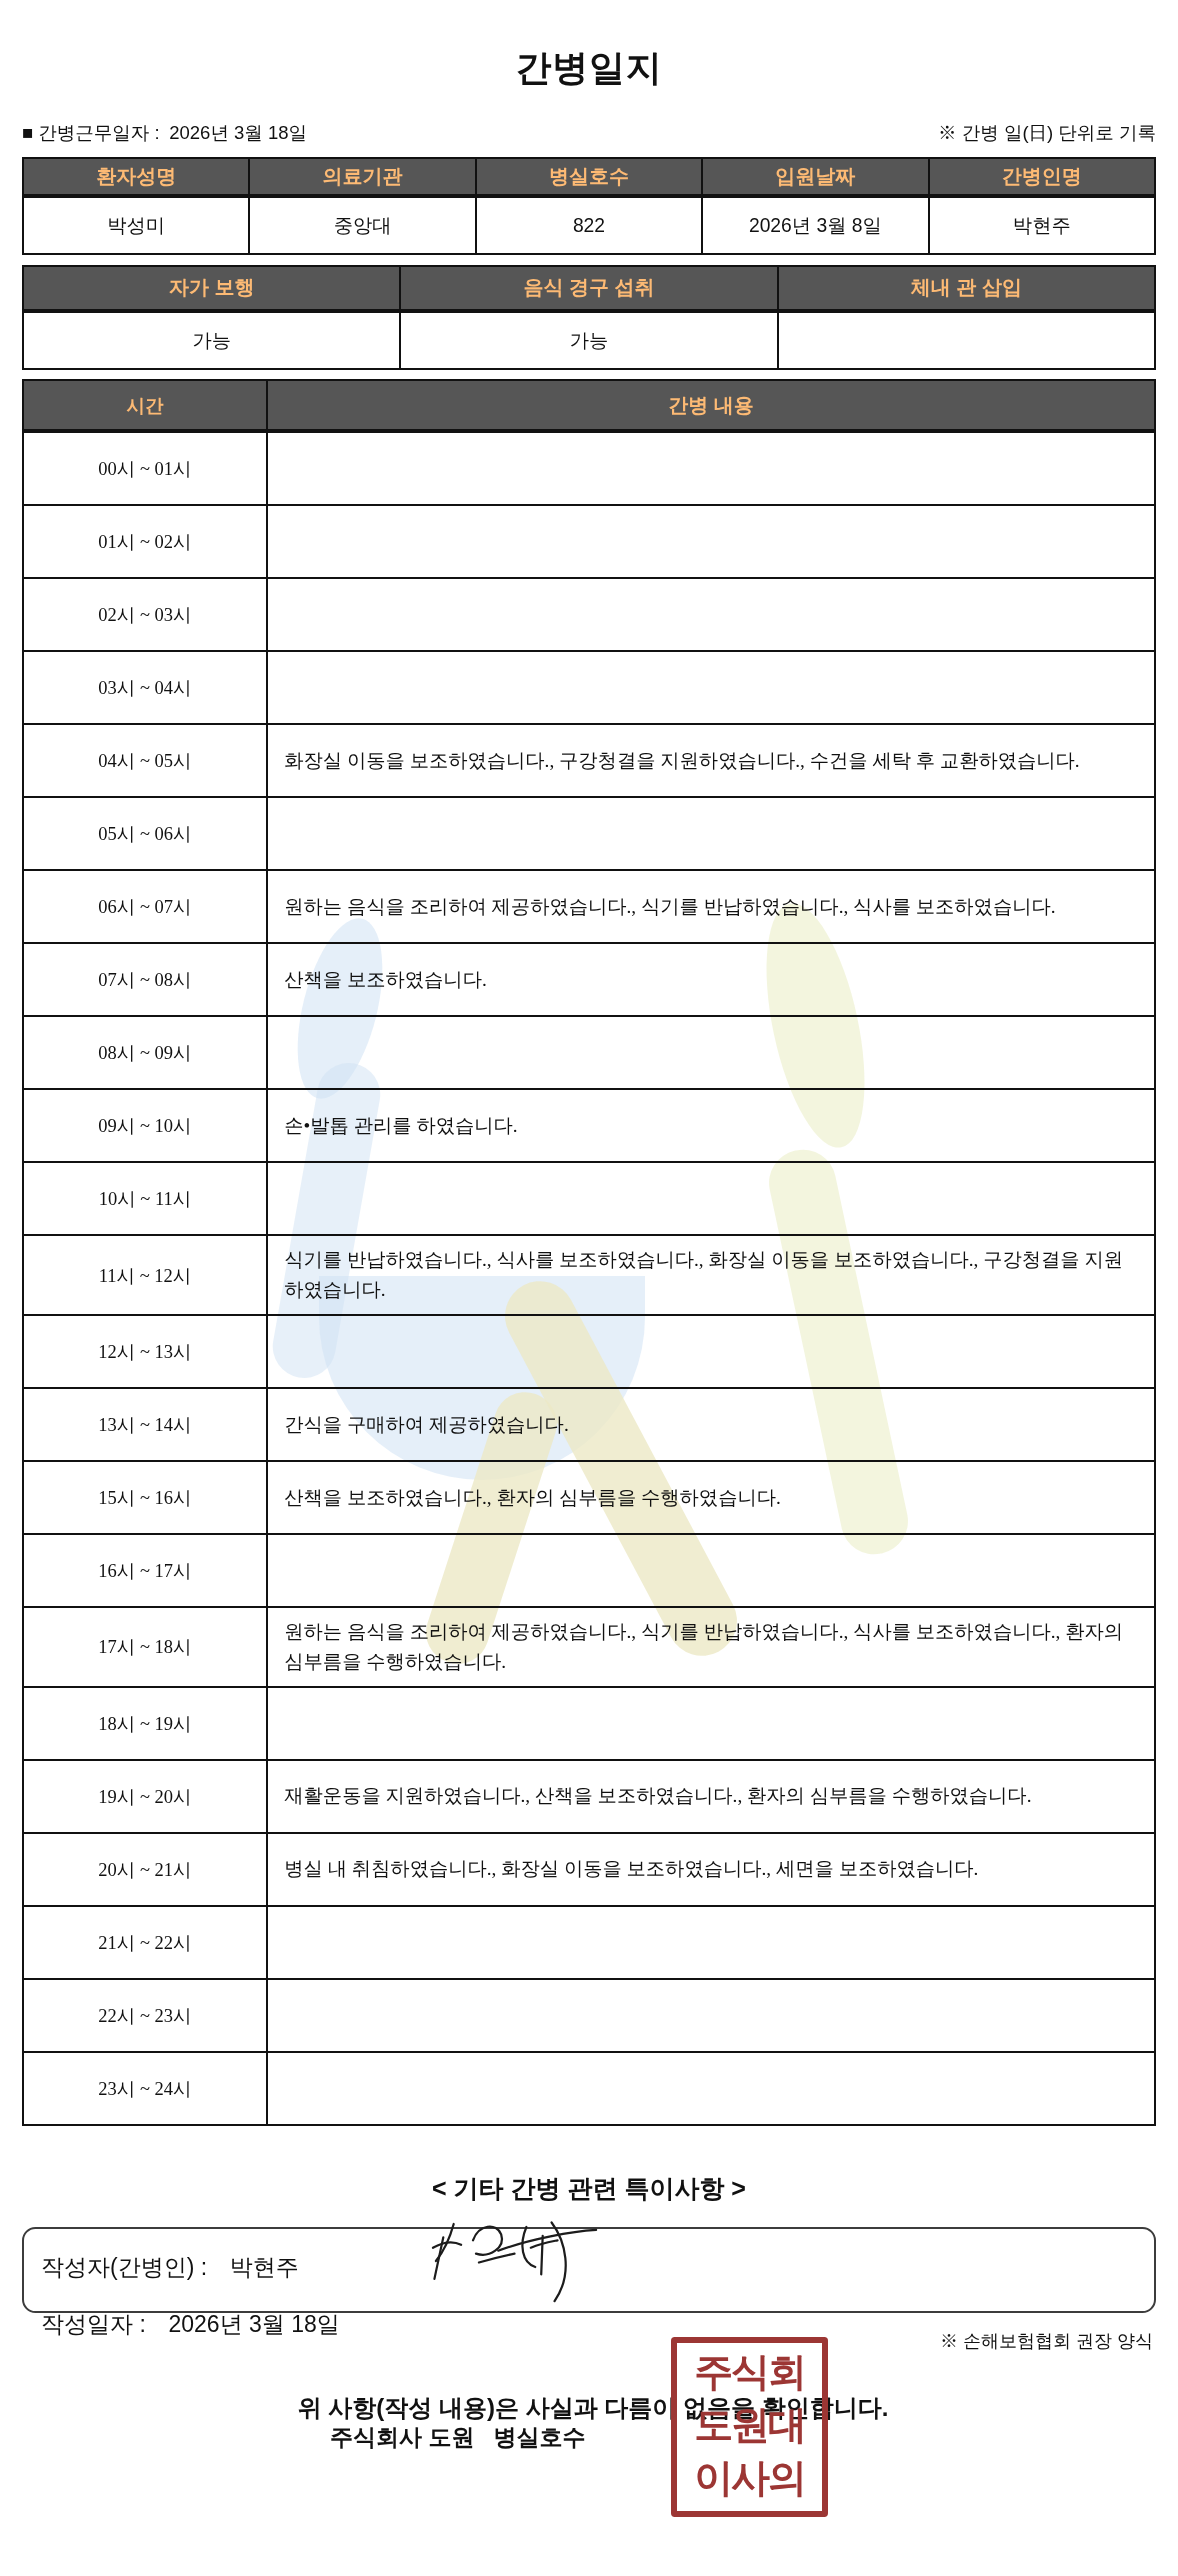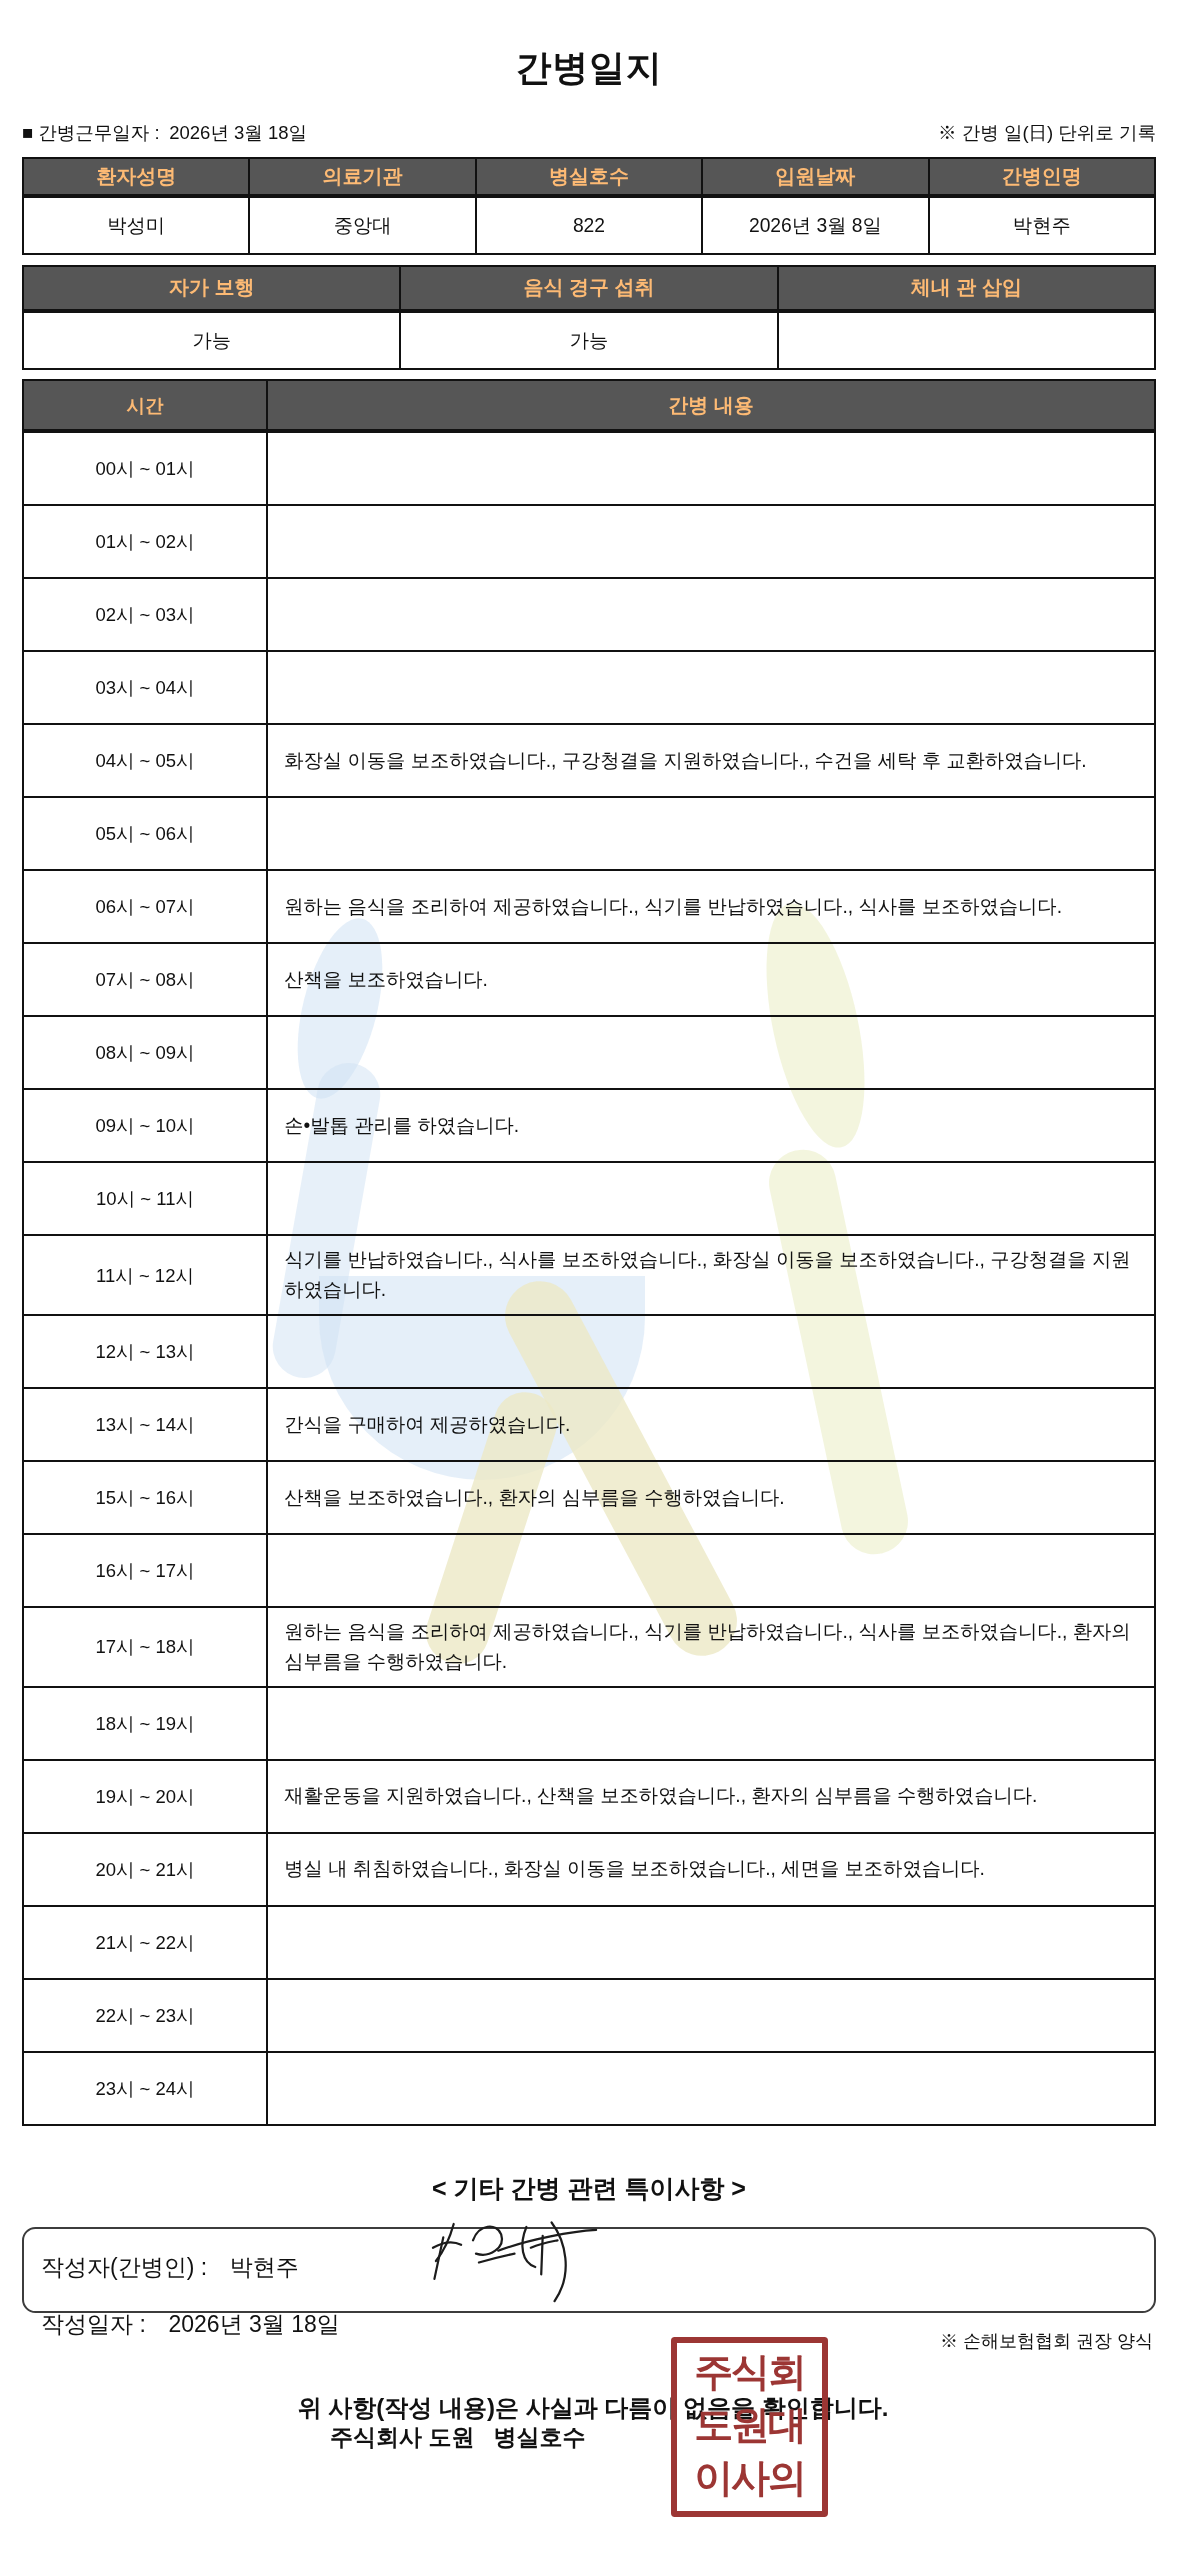--- a/index.html
+++ b/index.html
@@ -28,21 +28,21 @@
   
   table{border-collapse:collapse;table-layout:fixed;width:1134px;margin:0 auto 9.6px auto;background:transparent;}
   th{
     background:#565656;color:#fdba74;font-size:20px;font-weight:bold;
     border:2.2px solid #111;border-bottom:4.5px solid #111;text-align:center;
   }
   td{border:2.2px solid #111;font-size:19.3px;text-align:center;vertical-align:middle;background:transparent;}
   .t1 th{height:33px;} .t1 td{height:53px;}
   .t2 th{height:40px;} .t2 td{height:53px;}
   .t3 th{height:46px;}
-  .t3 td{height:53px;}
+  .t3 td{height:53px;font-family:Liberation Serif, serif;}
   .t3 .cell-time{width:240px;font-size:18.5px;}
   .t3 .cell-content{text-align:left;padding:9px 16.3px;line-height:1.55;font-size:19.3px;}
 
   
   .notes-heading{text-align:center;font-size:25px;font-weight:bold;margin-top:46px;}
   .notes-box{margin:22px 22px 0 22px;height:82px;border:2.2px solid #3c3c3c;border-radius:13.4px;background:#fff;}
   .form-note{text-align:right;margin:16.3px 25px 0 0;font-size:18px;}
   .confirmation{text-align:center;font-size:24px;font-weight:bold;margin-top:39px;padding-left:8px;}
 
   

